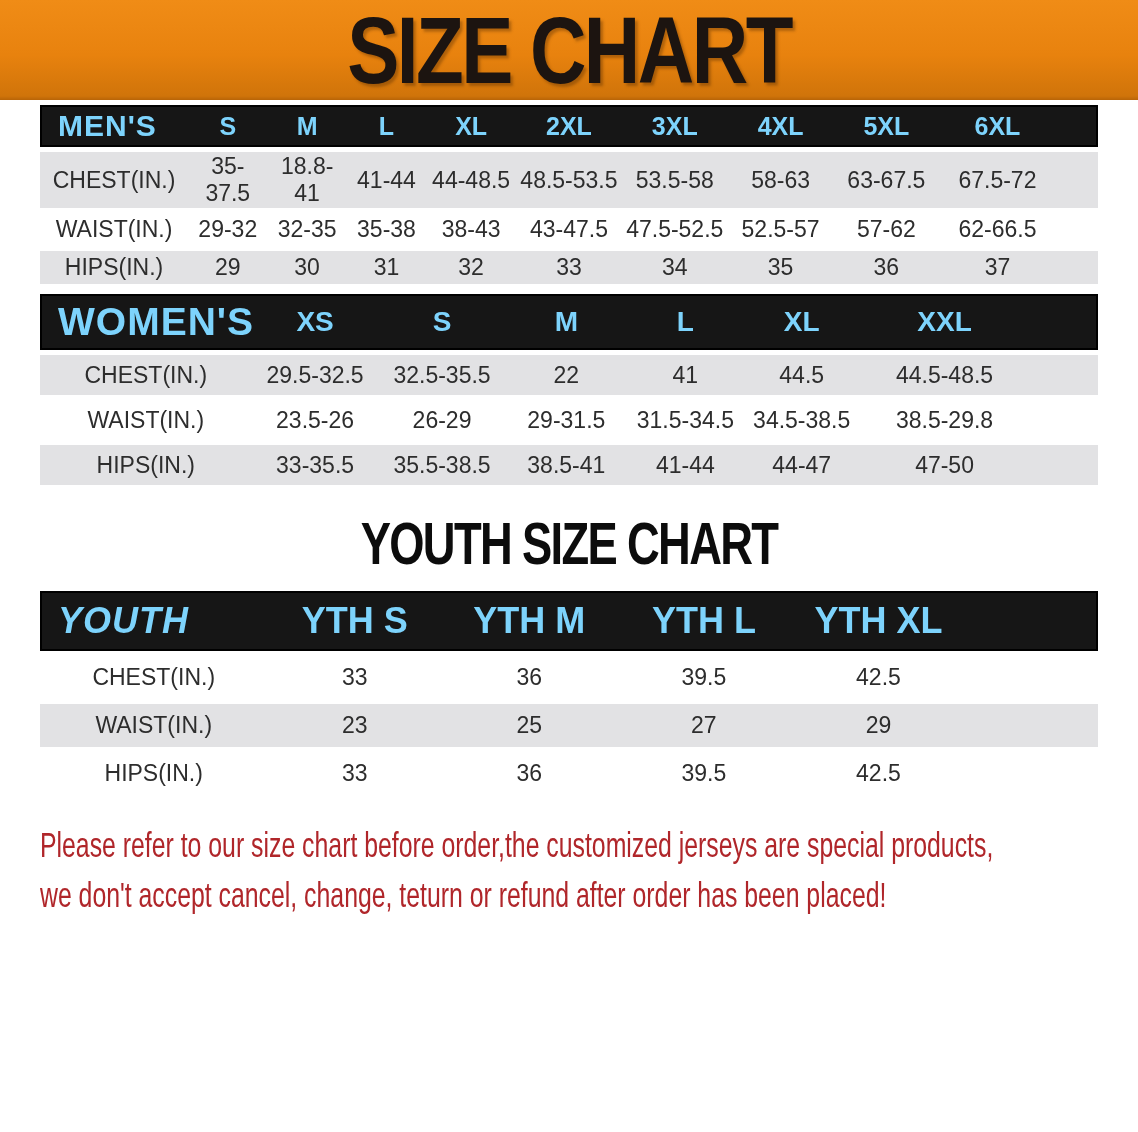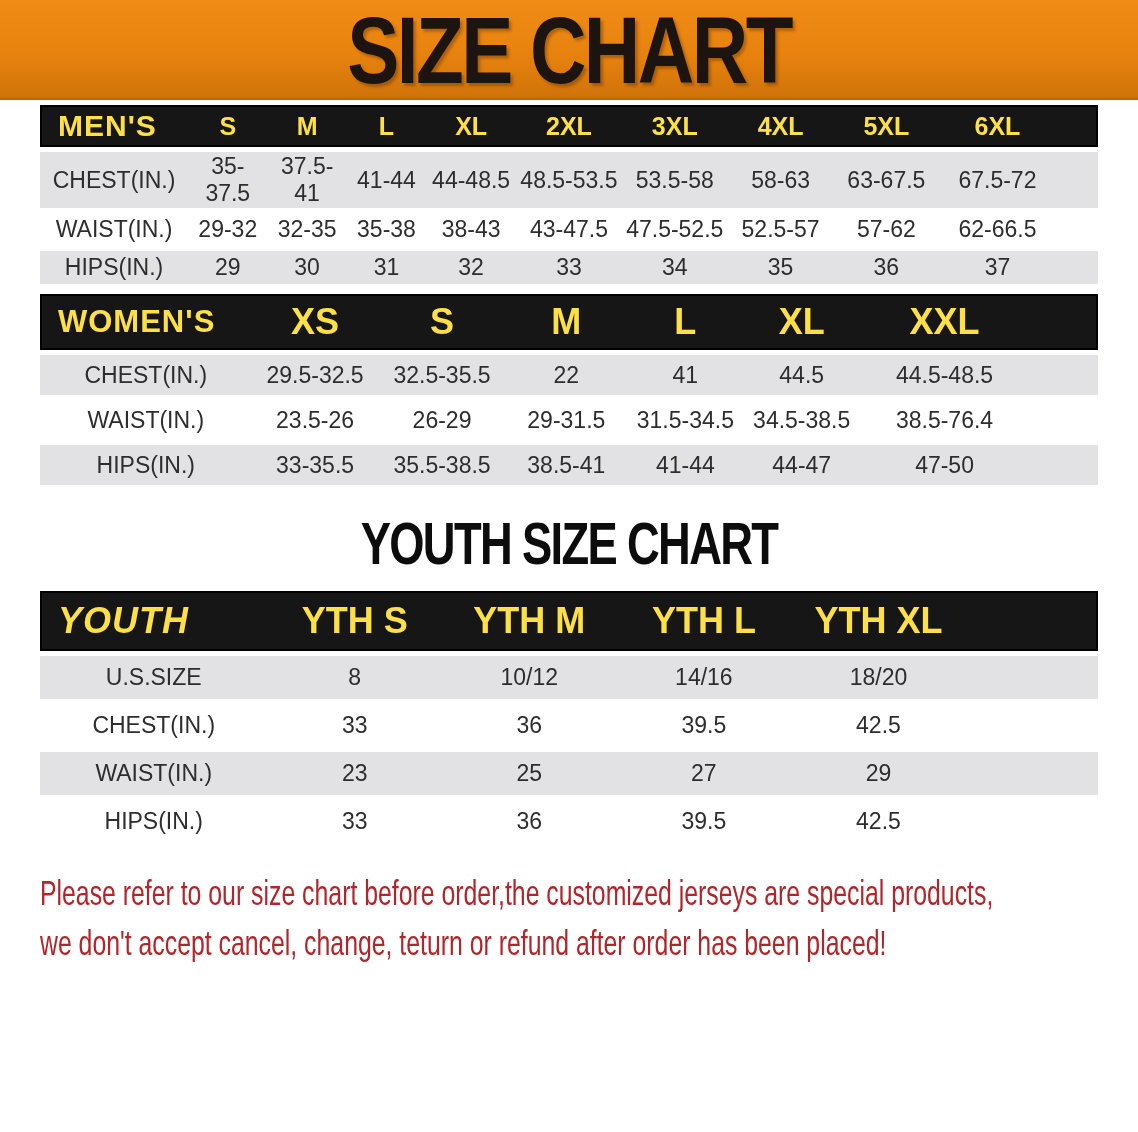--- a/index.html
+++ b/index.html
@@ -54,21 +54,21 @@
   
   .size-table{
     width:1058px;
     margin:0 auto;
     border-collapse:separate;
     border-spacing:0 5px;
     table-layout:fixed;
   }
   .size-table th{
     background:var(--header-bar);
-    color:#fde047;
+    color:#7dd3fc;
     font-weight:700;
     text-align:center;
     vertical-align:middle;
     border-top:2px solid #000;
     border-bottom:2px solid #000;
     overflow:hidden;
   }
   .size-table th.corner{
     text-align:left;
     padding-left:16px;
@@ -80,22 +80,22 @@
     text-align:center;
     vertical-align:middle;
     color:#2d2d2d;
     background:#ffffff;
     overflow:hidden;
   }
   .size-table tr.alt td{background:var(--row-alt);}
   .t-men  th{height:42px;font-size:25px;}
   .t-men  th.corner{font-size:30px;}
   .t-men  td{height:33px;font-size:23px;}
-  .t-women th{height:56px;font-size:36px;}
-  .t-women th.corner{font-size:31px;}
+  .t-women th{height:56px;font-size:28px;}
+  .t-women th.corner{font-size:39px;}
   .t-women td{height:40px;font-size:23px;}
   .t-youth th{height:60px;font-size:36px;}
   .t-youth th.corner{font-size:36px;font-style:italic;}
   .t-youth td{height:43px;font-size:23px;}
   
   .note{
     margin:20px 0 14px 40px;
     color:var(--note-red);
   }
   .note-line{
@@ -141,21 +141,21 @@
           <th>4XL</th>
           <th>5XL</th>
           <th>6XL</th>
           <th class="spacer"></th>
         </tr>
       </thead>
       <tbody>
         <tr class="alt">
           <td class="label">CHEST(IN.)</td>
           <td>35-37.5</td>
-          <td>37.5-41</td>
+          <td>18.8-41</td>
           <td>41-44</td>
           <td>44-48.5</td>
           <td>48.5-53.5</td>
           <td>53.5-58</td>
           <td>58-63</td>
           <td>63-67.5</td>
           <td>67.5-72</td>
           <td></td>
         </tr>
         <tr>
@@ -223,21 +223,21 @@
           <td>44.5-48.5</td>
           <td></td>
         </tr>
         <tr>
           <td class="label">WAIST(IN.)</td>
           <td>23.5-26</td>
           <td>26-29</td>
           <td>29-31.5</td>
           <td>31.5-34.5</td>
           <td>34.5-38.5</td>
-          <td>38.5-76.4</td>
+          <td>38.5-29.8</td>
           <td></td>
         </tr>
         <tr class="alt">
           <td class="label">HIPS(IN.)</td>
           <td>33-35.5</td>
           <td>35.5-38.5</td>
           <td>38.5-41</td>
           <td>41-44</td>
           <td>44-47</td>
           <td>47-50</td>
@@ -264,28 +264,20 @@
         <tr>
           <th class="corner">YOUTH</th>
           <th>YTH S</th>
           <th>YTH M</th>
           <th>YTH L</th>
           <th>YTH XL</th>
           <th class="spacer"></th>
         </tr>
       </thead>
       <tbody>
-        <tr class="alt">
-          <td class="label">U.S.SIZE</td>
-          <td>8</td>
-          <td>10/12</td>
-          <td>14/16</td>
-          <td>18/20</td>
-          <td></td>
-        </tr>
         <tr>
           <td class="label">CHEST(IN.)</td>
           <td>33</td>
           <td>36</td>
           <td>39.5</td>
           <td>42.5</td>
           <td></td>
         </tr>
         <tr class="alt">
           <td class="label">WAIST(IN.)</td>

